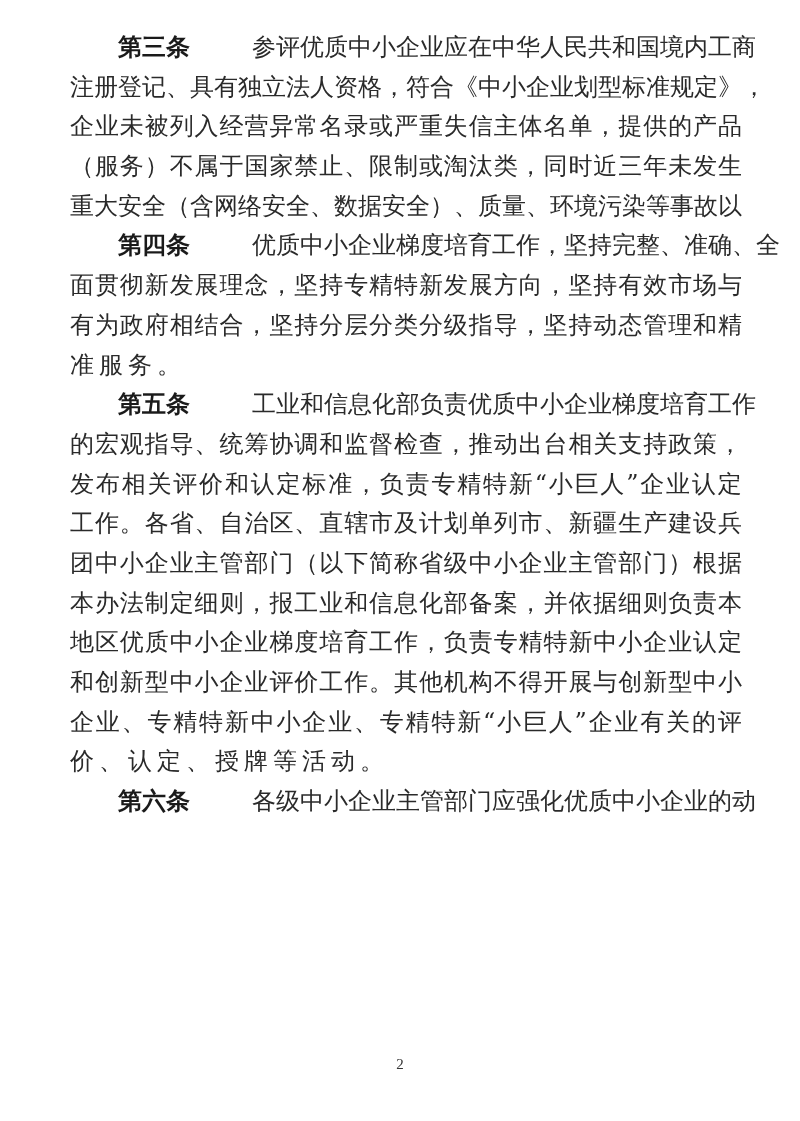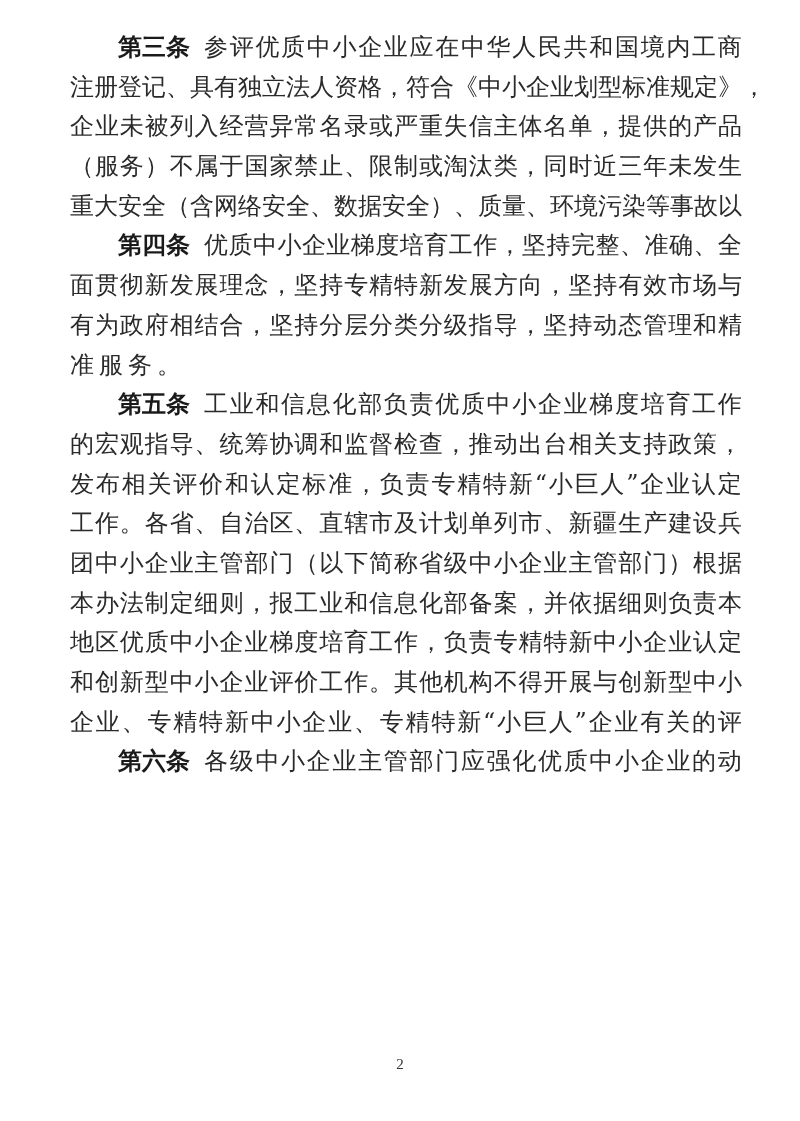--- a/index.html
+++ b/index.html
@@ -31,20 +31,21 @@
       letter-spacing: 0;
     }
     .line.last {
       justify-content: flex-start;
     }
     .line .ch {
       display: inline-block;
     }
     .line.indent {
       padding-left: 48px;
+      gap: 48px;
     }
     .article-title {
       font-family: "DejaVu Sans", "Liberation Sans", sans-serif;
       font-weight: bold;
       color: #1a1a1a;
       margin-right: 14px;
       letter-spacing: 0;
     }
     .line-text {
       flex: 1;
@@ -593,20 +594,23 @@
           <span class="ch">人</span>
           <span class="ch">”</span>
           <span class="ch">企</span>
           <span class="ch">业</span>
           <span class="ch">有</span>
           <span class="ch">关</span>
           <span class="ch">的</span>
           <span class="ch">评</span>
         </span>
     </div>
+    <div class="line last">
+      <span class="line-text">价、认定、授牌等活动。</span>
+    </div>
   </div>
 
   <div class="paragraph">
     <div class="line indent">
       <span class="article-title">第六条</span>
       <span class="line-text">
           <span class="ch">各</span>
           <span class="ch">级</span>
           <span class="ch">中</span>
           <span class="ch">小</span>

